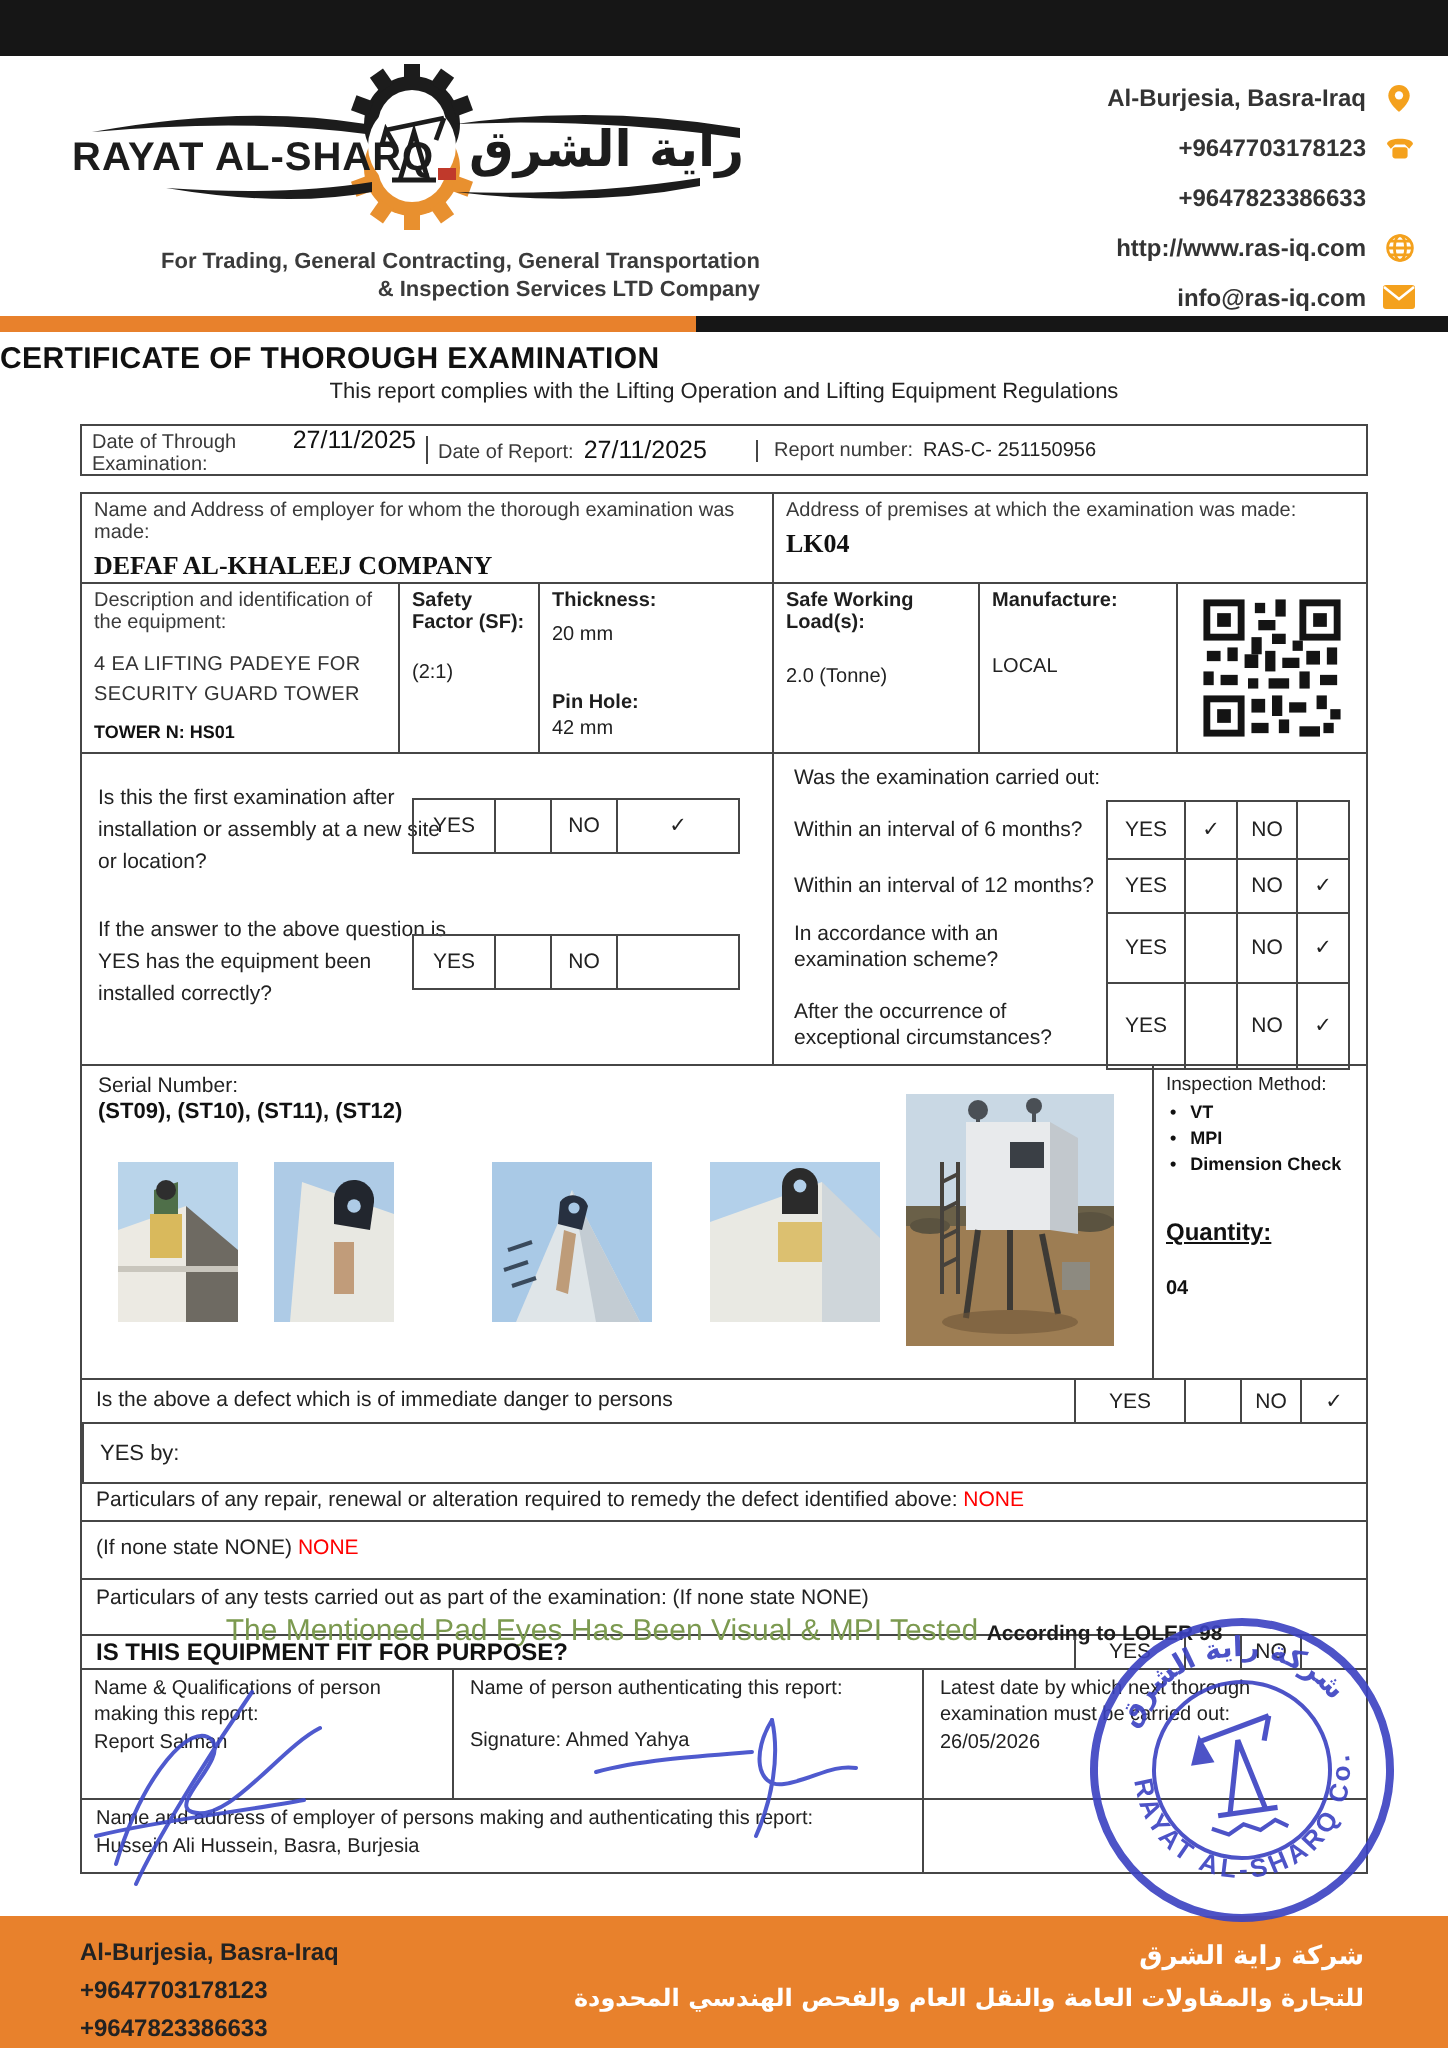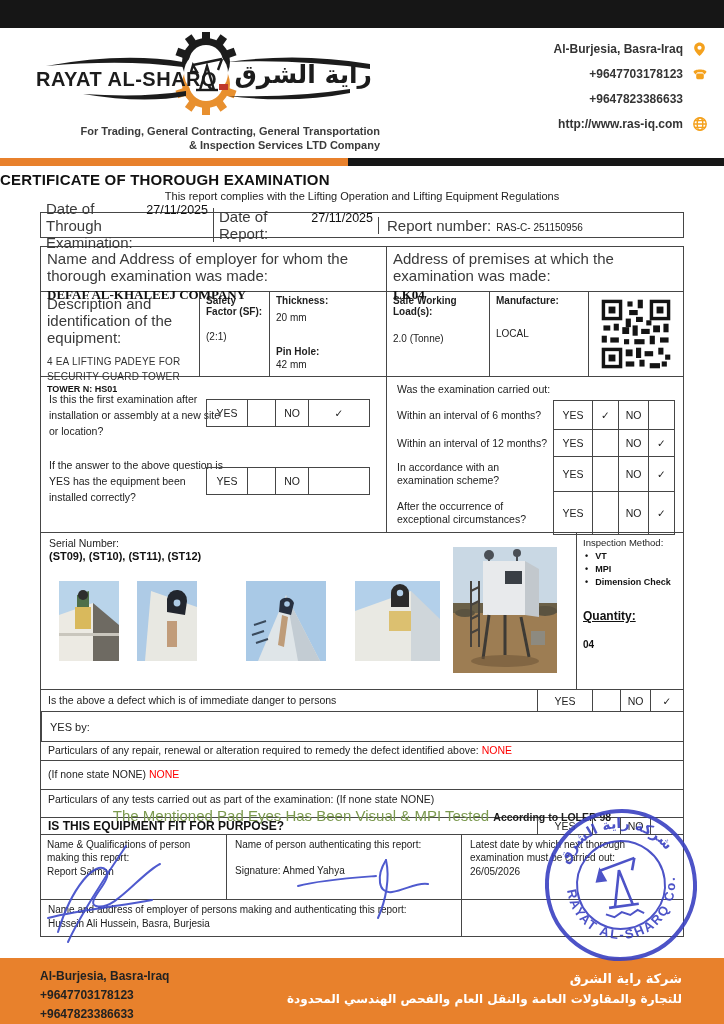--- a/index.html
+++ b/index.html
@@ -24,21 +24,21 @@
   
   .doc-title{position:absolute;left:0;top:171px;width:724px;text-align:left;
              font-size:15px;font-weight:bold;color:#111;letter-spacing:.2px}
   .doc-subtitle{position:absolute;left:0;top:190px;width:724px;text-align:center;font-size:11px;color:#222}
   
   .content{position:absolute;left:40px;top:212px;width:644px}
   .content *{box-sizing:border-box}
   .row{border:1px solid #464646;display:flex;margin-top:-1px;background:#fff}
   .row:first-child{margin-top:0}
   .gap{height:9px;border:none;background:transparent}
-  .lbl{font-size:15px;color:#3a3a3a}
+  .lbl{font-size:10px;color:#3a3a3a}
   .cell{padding:3px 6px}
   .vline{border-left:1px solid #464646}
   
   .dates-row{height:26px;align-items:center}
   .dates-c1{width:172px;display:flex;align-items:baseline;padding:0 5px}
   .dates-c2{width:165px;display:flex;align-items:baseline;padding:0 5px}
   .dates-c3{flex:1;display:flex;align-items:baseline;padding:0 8px}
   .date-val{font-size:12.5px;color:#111;margin-left:5px;white-space:nowrap}
   .rep-val{font-size:10px;color:#222;margin-left:5px;white-space:nowrap}
   
@@ -217,20 +217,29 @@
       <span class="contact-text">+9647823386633</span>
       <span class="cicon"></span>
     </div>
     <div class="contact-row">
       <span class="contact-text">http://www.ras-iq.com</span>
       <span class="cicon">
         <svg width="16" height="16" viewBox="0 0 16 16" fill="none" stroke="#F4A11D" stroke-width="1.4">
             <circle cx="8" cy="8" r="6.2"></circle>
             <ellipse cx="8" cy="8" rx="2.8" ry="6.2"></ellipse>
             <path d="M1.8,8 L14.2,8 M2.6,4.6 L13.4,4.6 M2.6,11.4 L13.4,11.4"></path>
+          </svg>
+      </span>
+    </div>
+    <div class="contact-row">
+      <span class="contact-text">info@ras-iq.com</span>
+      <span class="cicon">
+        <svg width="17" height="13" viewBox="0 0 17 13">
+            <rect x="0.5" y="0.5" width="16" height="12" rx="1.5" fill="#F4A11D"></rect>
+            <path d="M1,1.5 L8.5,7.5 L16,1.5" stroke="#fff" stroke-width="1.3" fill="none"></path>
           </svg>
       </span>
     </div>
   </div>
 </div>
 
 <div class="divbar">
   <div class="divbar-orange"></div>
   <div class="divbar-black"></div>
 </div>

